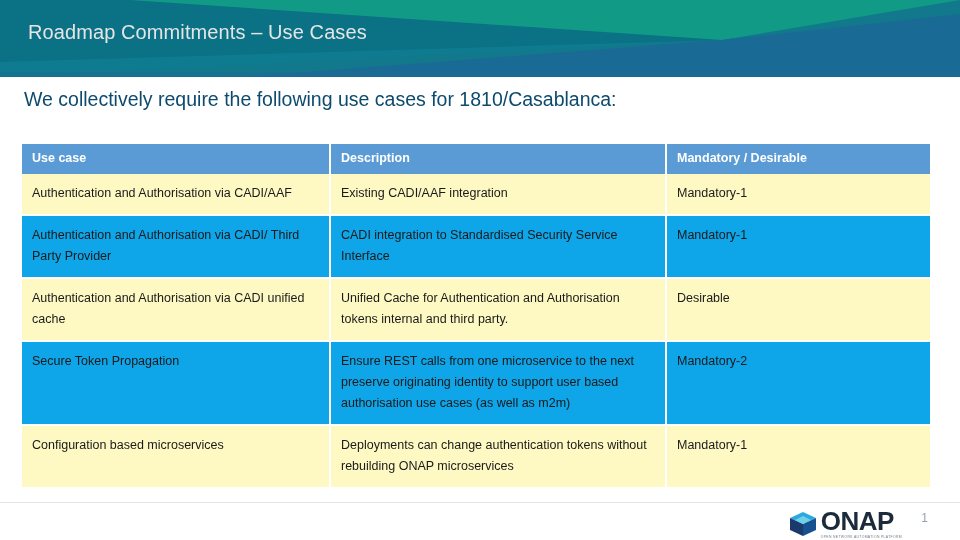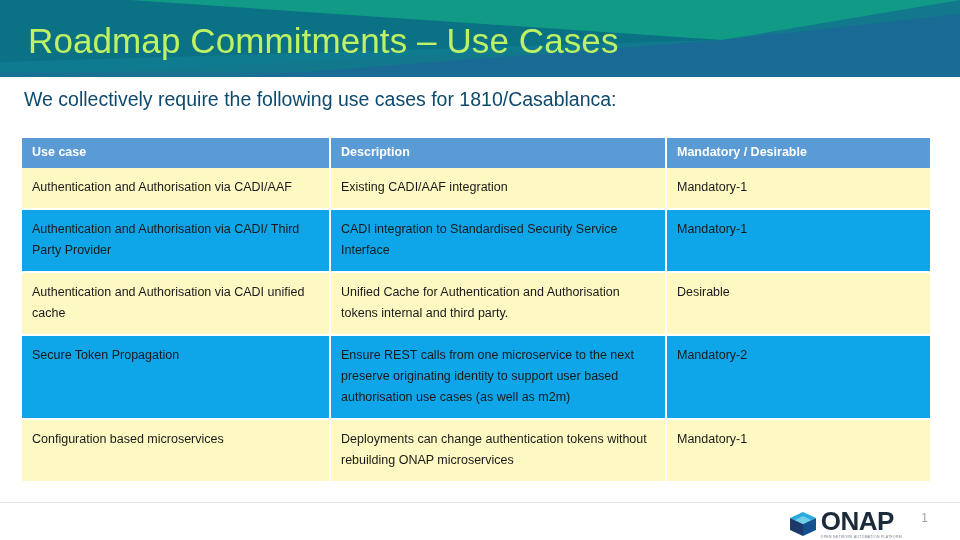--- a/index.html
+++ b/index.html
@@ -20,42 +20,42 @@
     position: absolute;
     left: 0; top: 0;
     width: 960px; height: 77px;
     overflow: hidden;
     background: #0b7185;
   }
   .header svg { position: absolute; left: 0; top: 0; display: block; }
   .header-title {
     position: absolute;
     left: 28px; top: 21px;
-    font-size: 35px;
+    font-size: 20px;
     font-weight: 400;
-    color: #bef264;
+    color: #e5e5e5;
     letter-spacing: 0.1px;
     white-space: nowrap;
     z-index: 5;
   }
 
   
   .subtitle {
     position: absolute;
     left: 24px; top: 88px;
     font-size: 19.5px;
     color: #0c4a6e;
     font-weight: 400;
     white-space: nowrap;
   }
 
   
   .table {
     position: absolute;
-    left: 22px; top: 138px;
+    left: 22px; top: 144px;
     width: 908px;
     border-collapse: collapse;
     table-layout: fixed;
   }
   .table col.c1 { width: 308px; }
   .table col.c2 { width: 336px; }
   .table col.c3 { width: 264px; }
 
   .table th {
     background: #5b9bd5;

